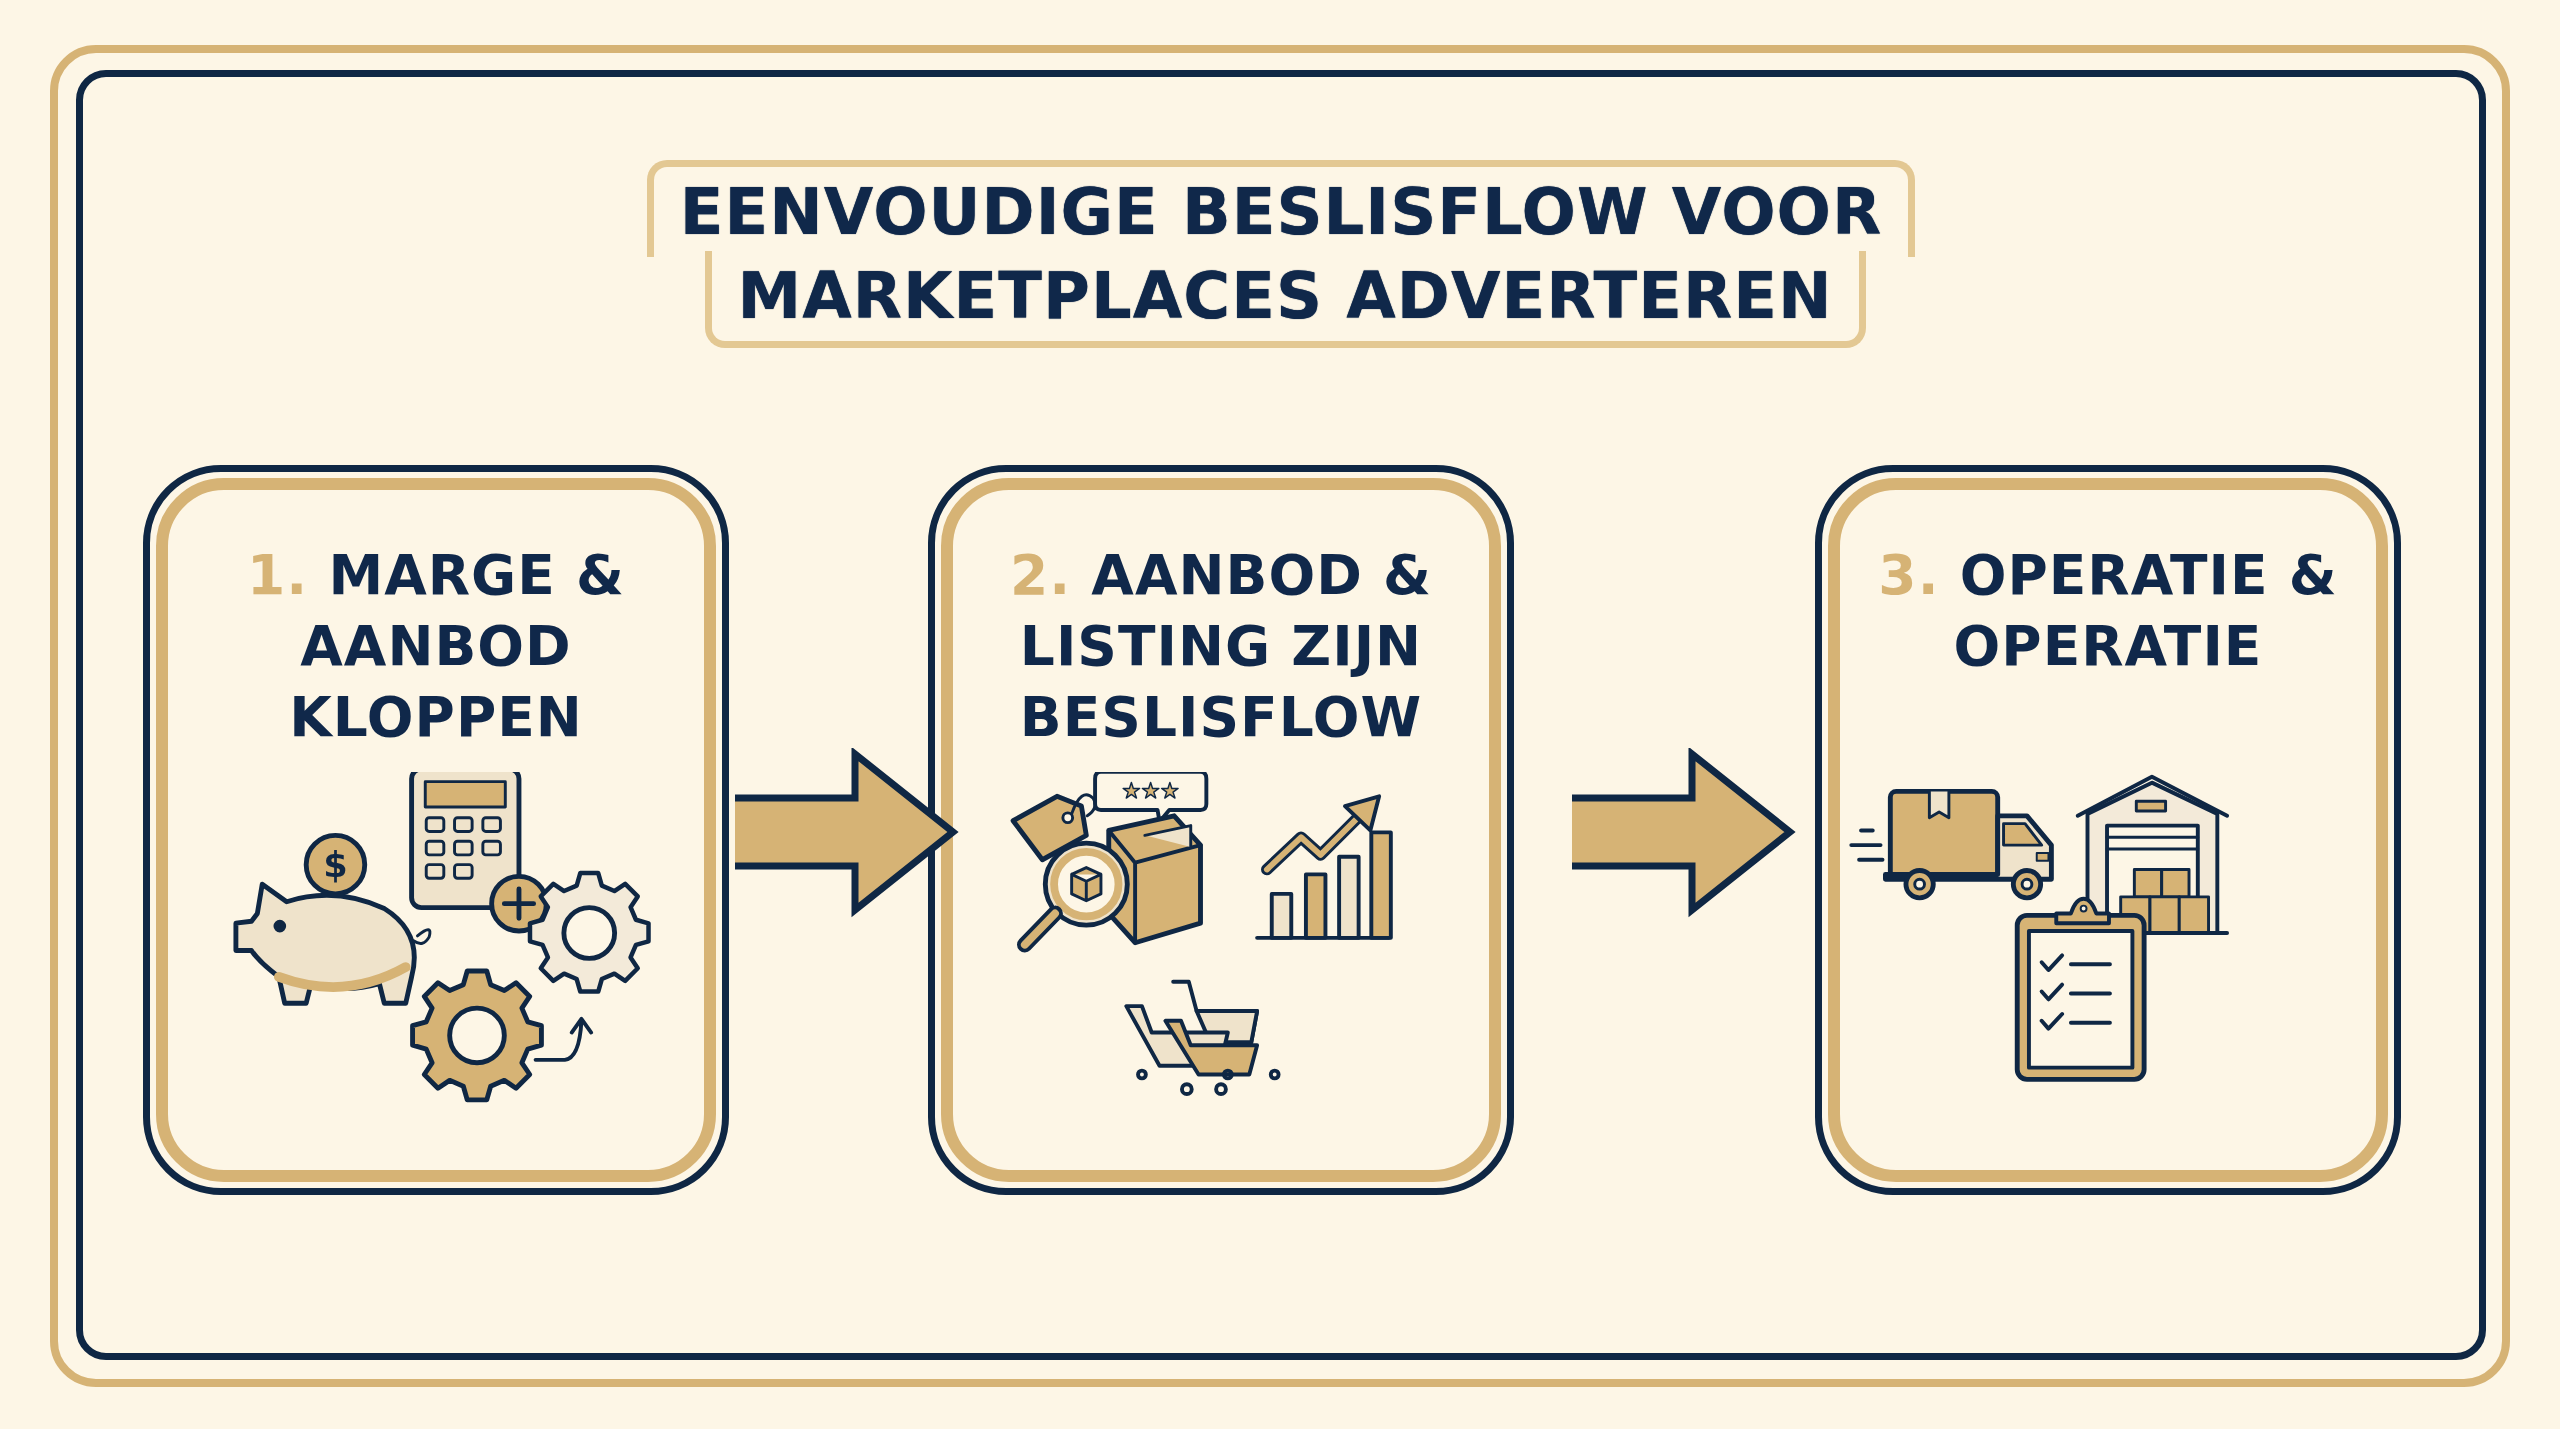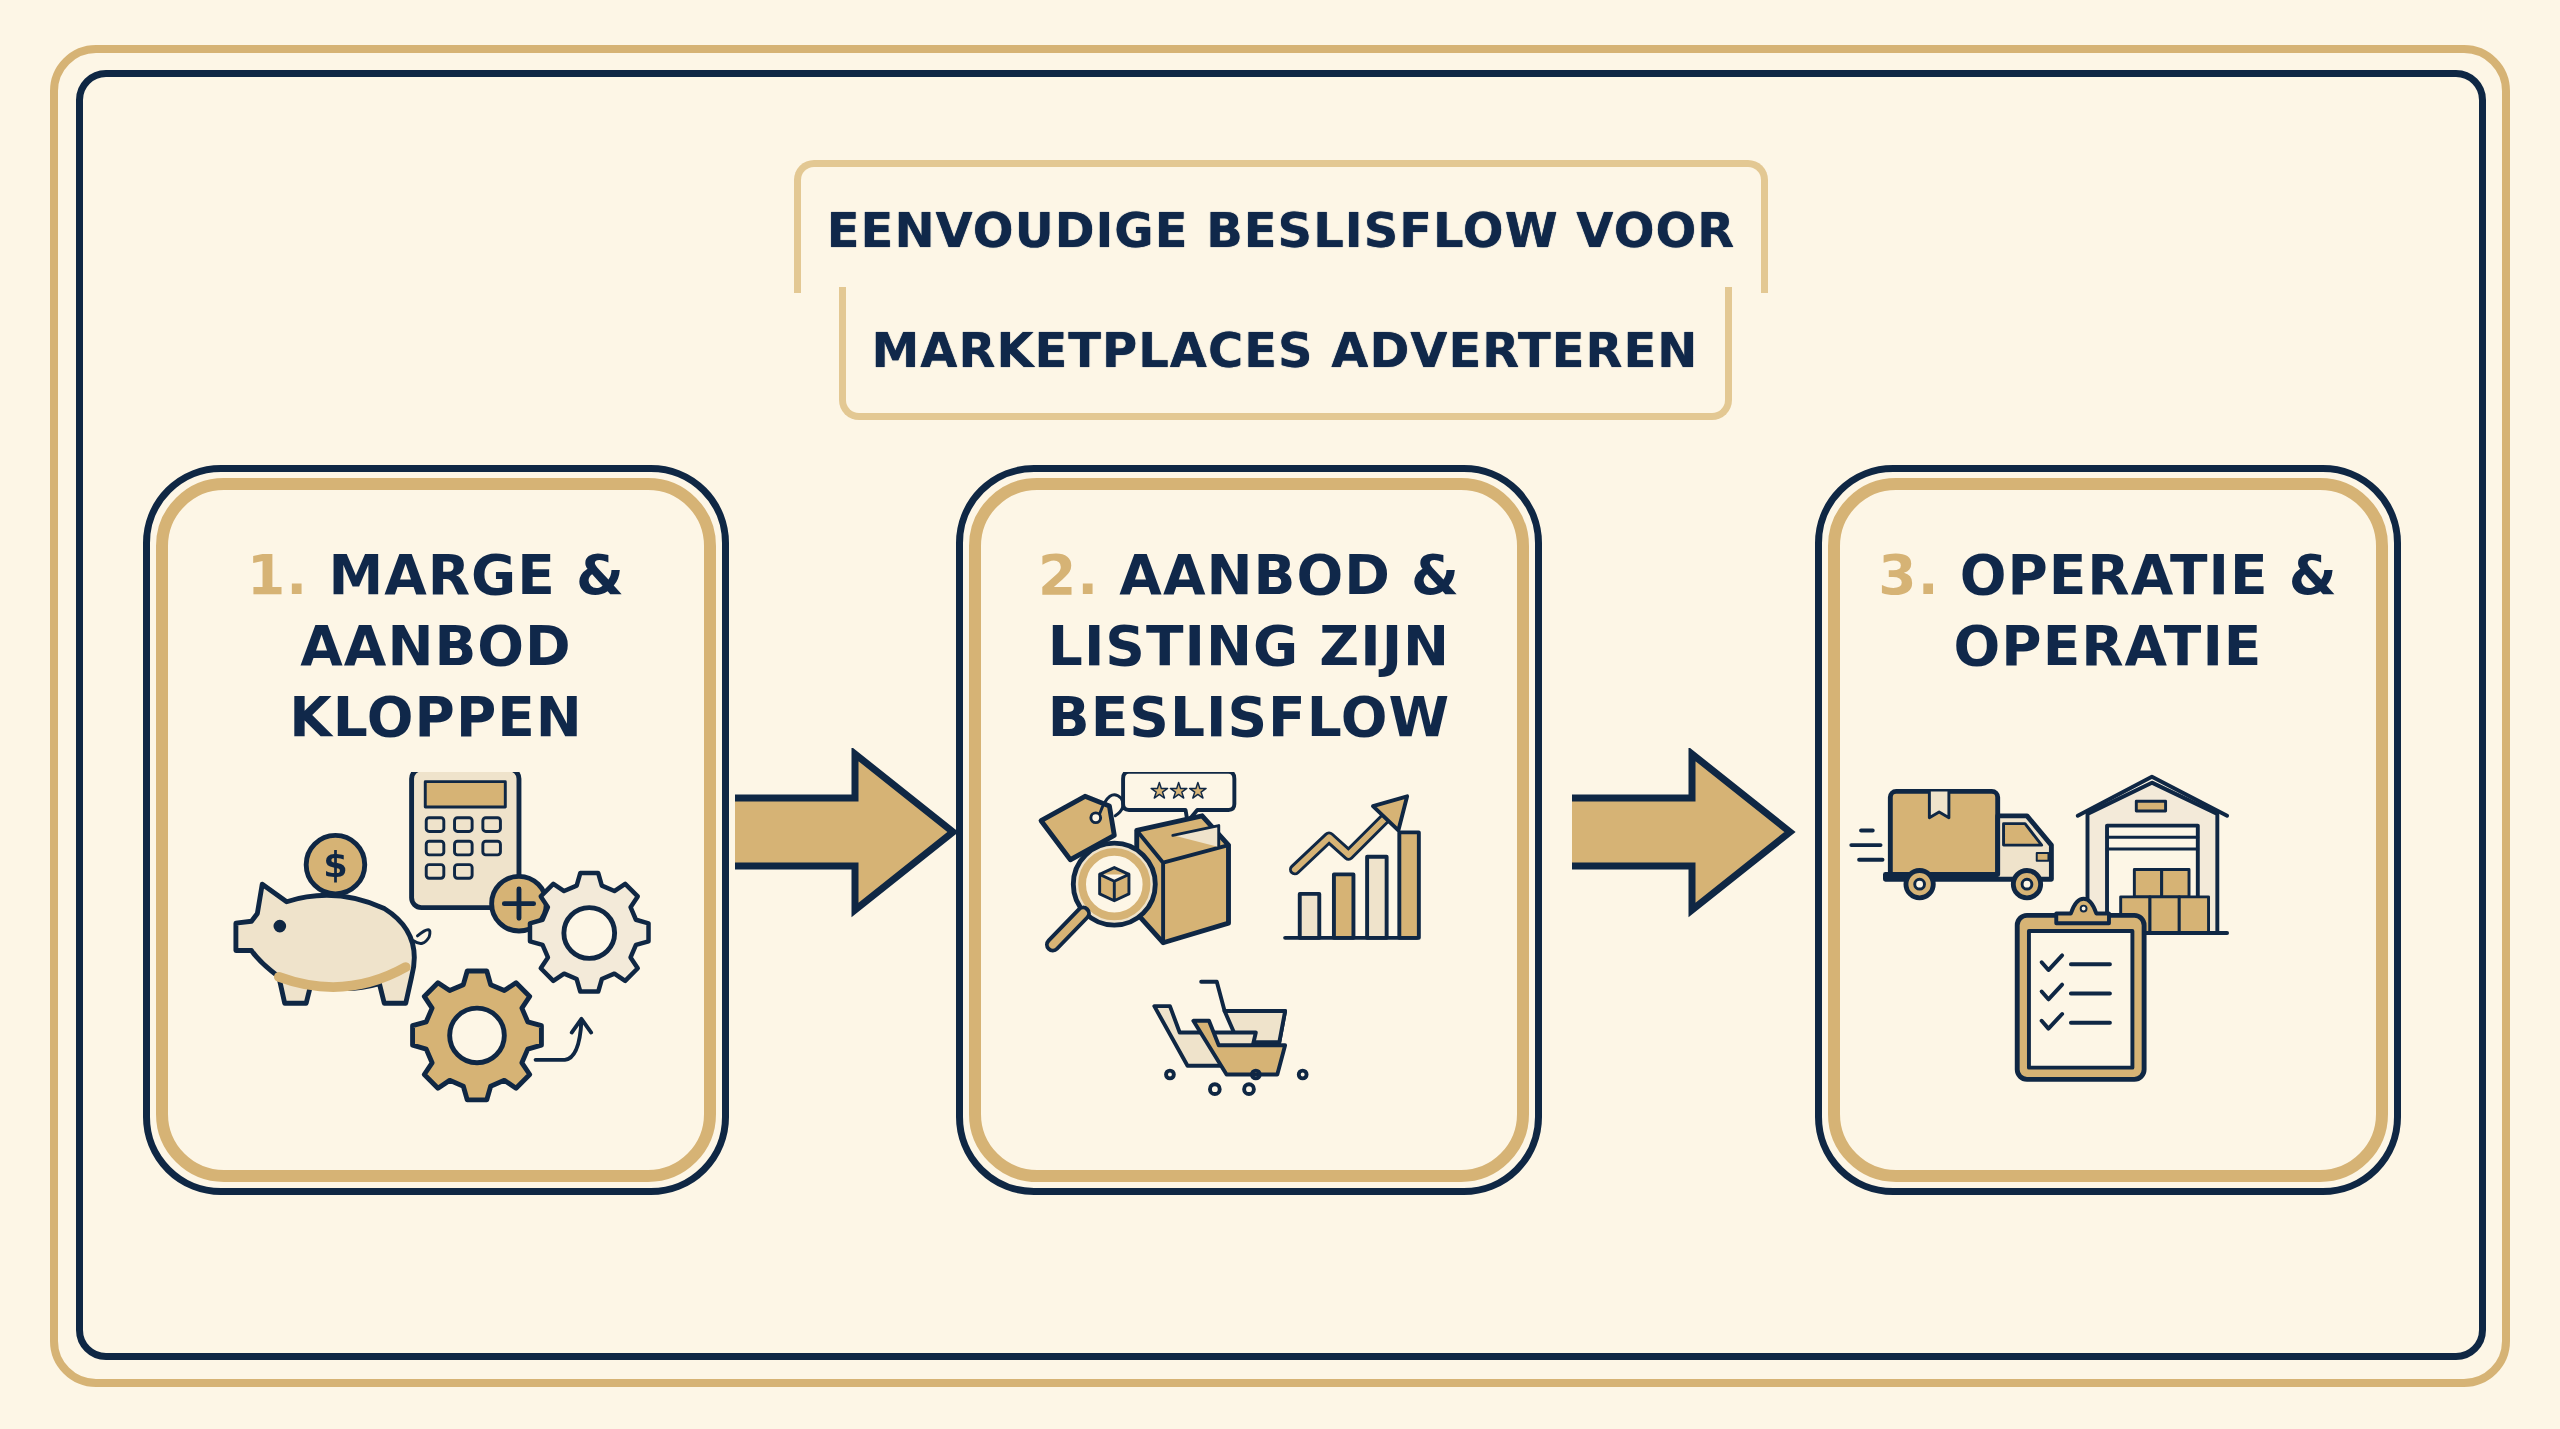--- a/index.html
+++ b/index.html
@@ -14,22 +14,22 @@
   .frame-inner {
     position:absolute; left:76px; top:70px; width:2396px; height:1276px;
     border:7px solid #0f2744; border-radius:30px;
   }
   .title-box {
     position:absolute; left:578px; top:160px; width:1406px;
     text-align:center;
   }
   .title-line {
     display:inline-block; background:#fdf6e6;
-    color:#10284a; font-weight:bold; font-size:48px; line-height:86px;
-    letter-spacing:1px; padding:20px 26px;
+    color:#10284a; font-weight:bold; font-size:64px; line-height:86px;
+    letter-spacing:1px; padding:2px 26px;
     border:7px solid #e3c893; border-radius:20px;
     text-shadow:0 0 1px #10284a;
   }
   .title-line.l1 { border-bottom:none; border-bottom-left-radius:0; border-bottom-right-radius:0; }
   .title-line.l2 { border-top:none; border-top-left-radius:0; border-top-right-radius:0; margin-top:-6px;margin-left:8px; }
   .card {
     position:absolute; top:465px; width:586px; height:730px;
     border:7px solid #0f2744; border-radius:78px; background:#fdf6e6;
     box-sizing:border-box;
     padding-left:32px;
@@ -113,21 +113,21 @@
       <path d="M395 290 H425 Q440 288 442 250 M432 262 L442 248 L452 262" fill="none" stroke-width="4"></path>
     </g>
   </svg>
 </div>
 
 <svg class="arrow" style="left:735px;" width="230" height="170" viewBox="0 0 230 170">
   <path d="M0 50 H120 V6 L218 84 L120 162 V118 H0" fill="#d6b375" stroke="#0f2744" stroke-width="7" stroke-linejoin="miter"></path>
   <rect x="0" y="54" width="12" height="60" fill="#d6b375"></rect>
 </svg>
 
-<div class="card" style="left:956px;">
+<div class="card" style="left:928px;">
   <div class="card-title">
     <span class="num">2.</span>
     <span>AANBOD &amp;</span><br>
     <span>LISTING ZIJN</span><br>
     <span>BESLISFLOW</span>
   </div>
   <svg class="card-icons" viewBox="0 0 586 400">
     <g stroke="#0f2744" stroke-width="5" stroke-linejoin="round" stroke-linecap="round">
 
       <g>

